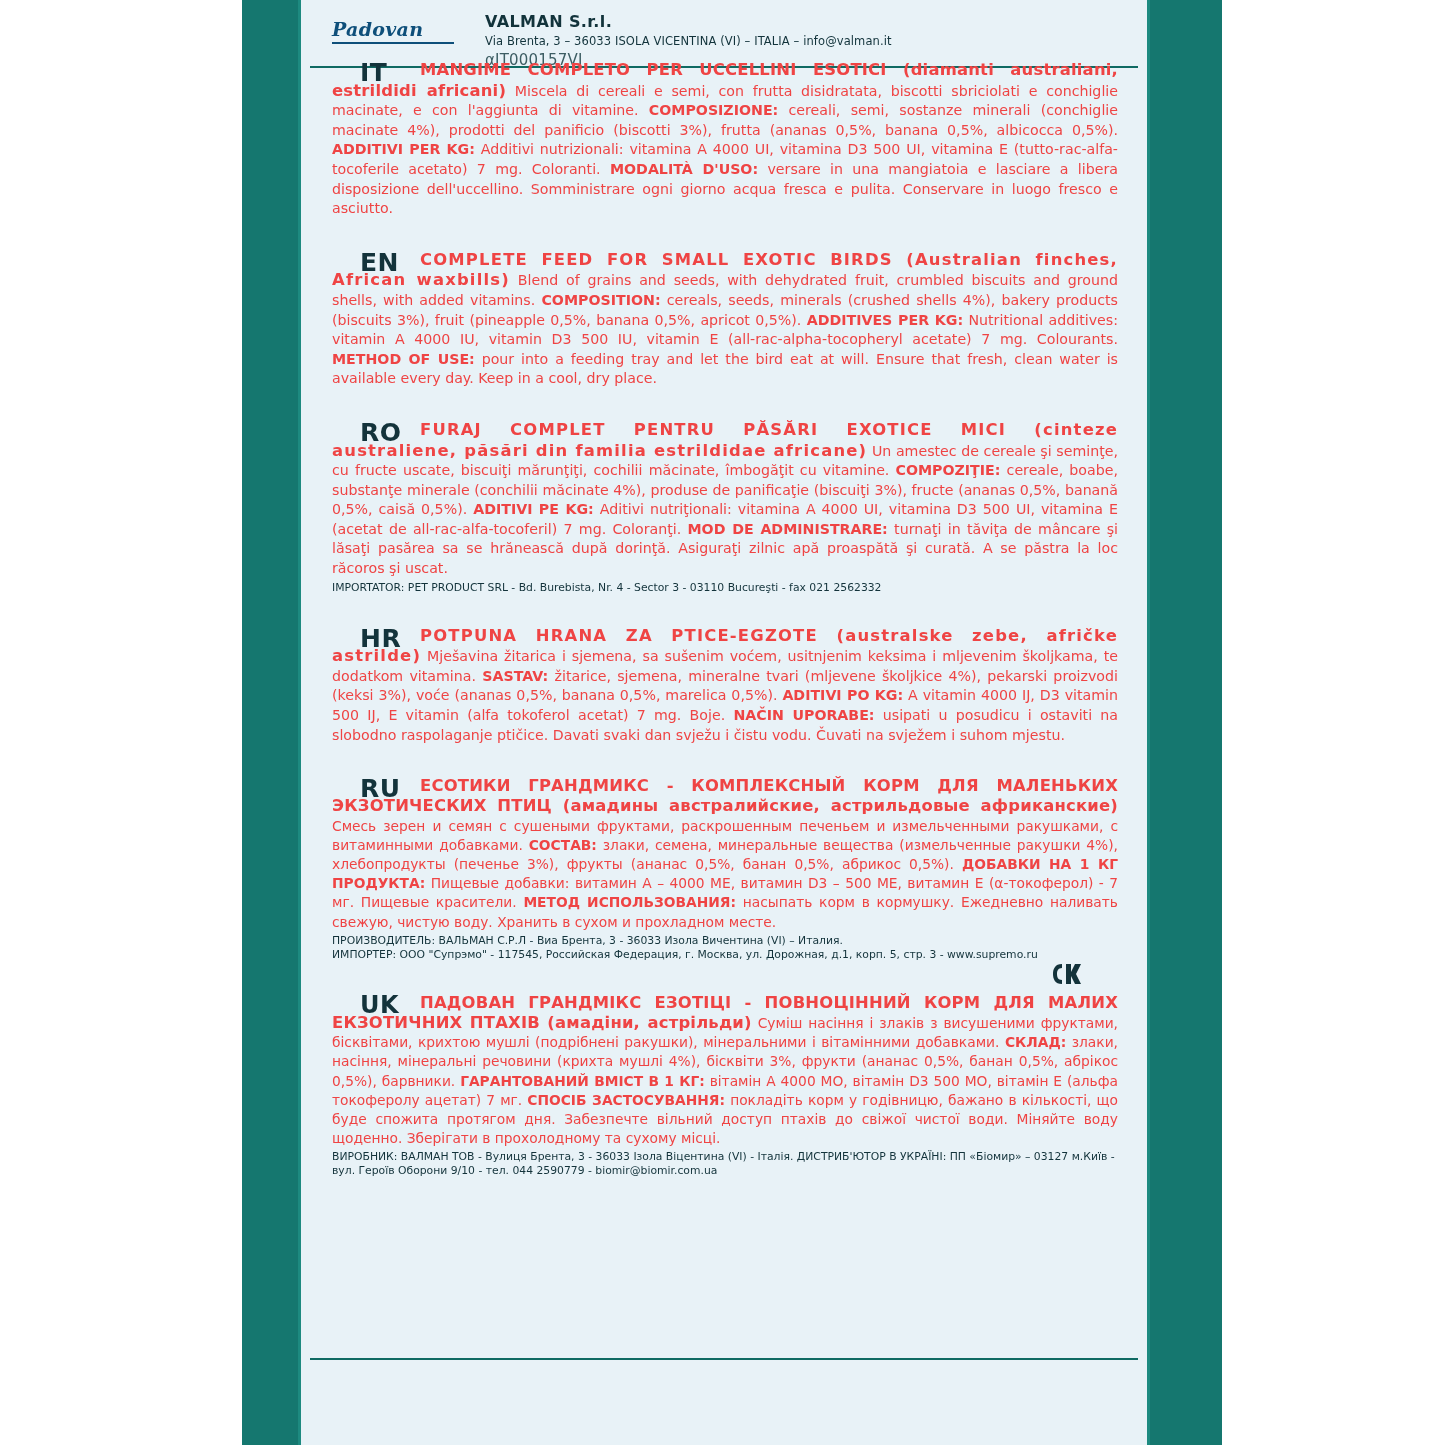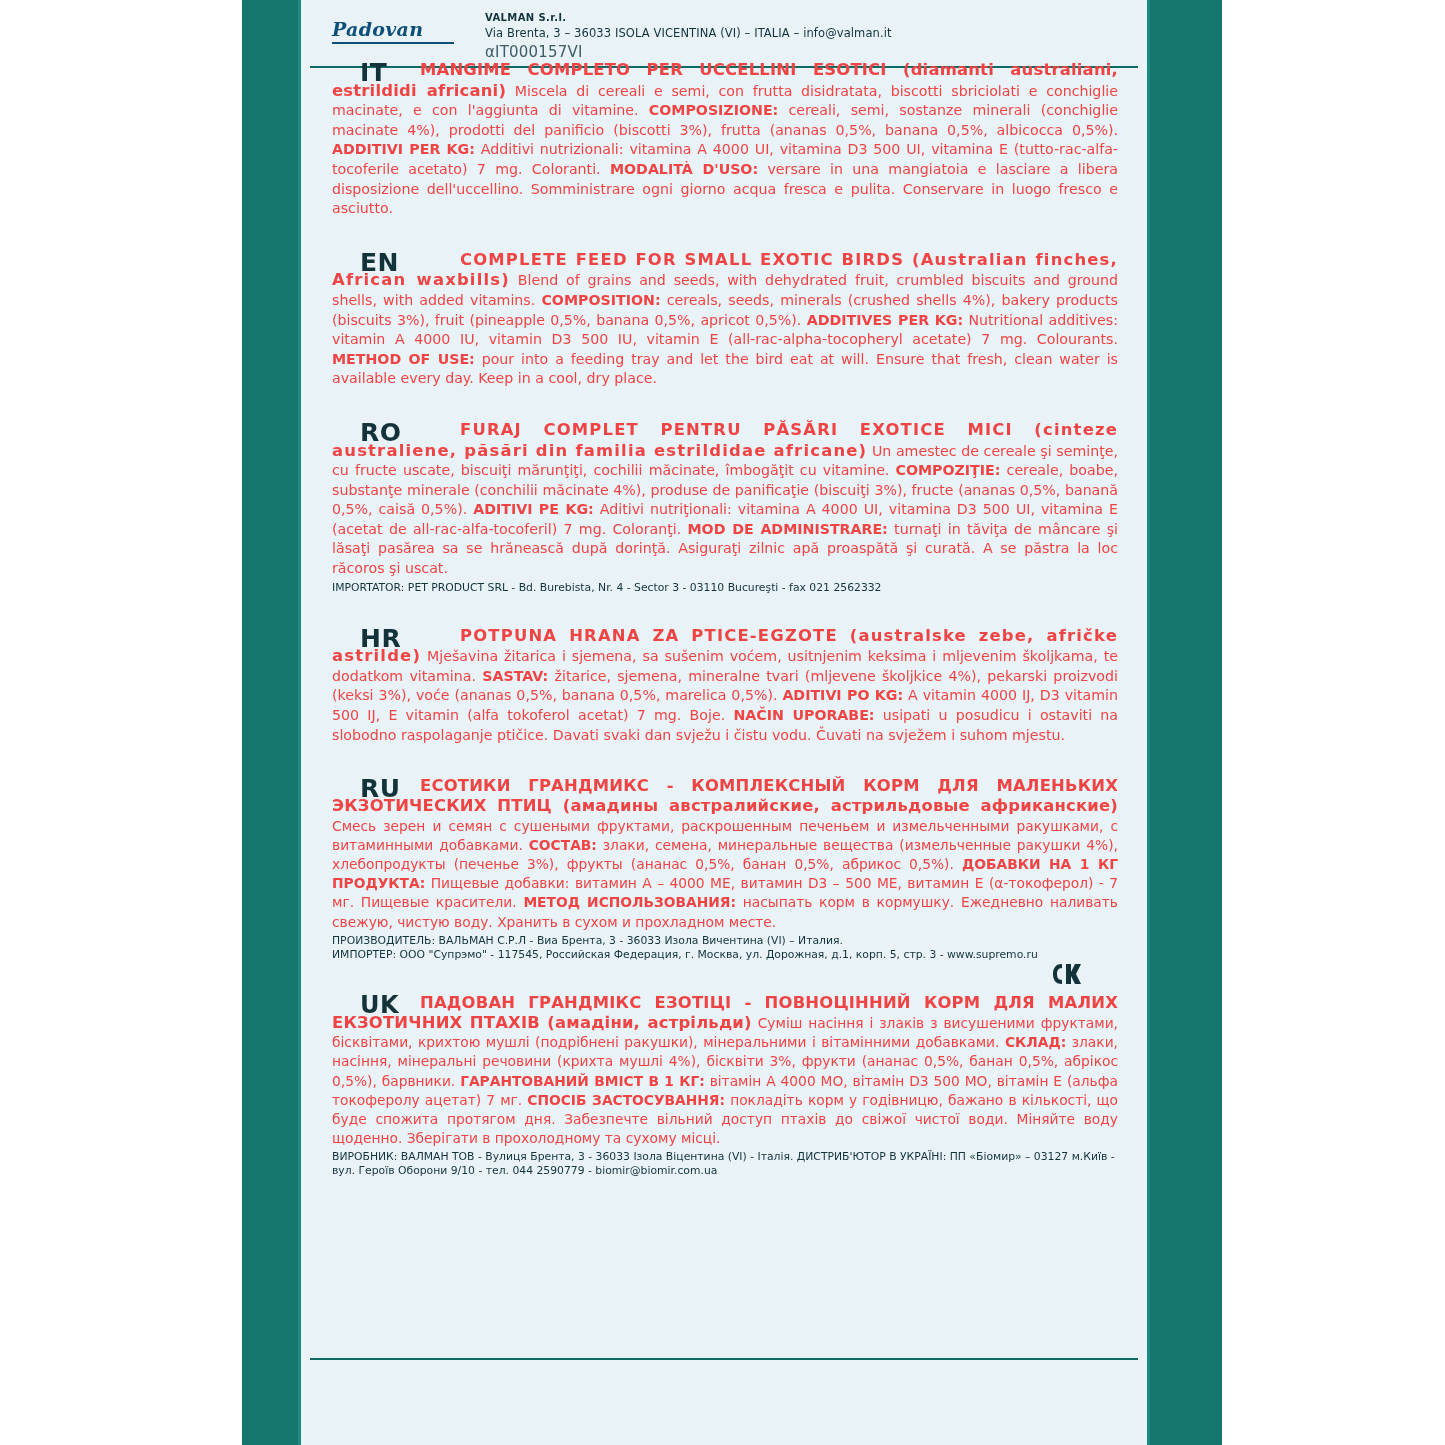--- a/index.html
+++ b/index.html
@@ -93,21 +93,21 @@
     background: #0e4f7a;
   }
   .mfr {
     position: absolute;
     left: 175px;
     top: 4px;
     width: 640px;
     color: #12333b;
   }
   .mfr .l1 {
-    font-size: 10px;
+    font-size: 16px;
     font-weight: bold;
     letter-spacing: 0.4px;
   }
   .mfr .l2 {
     font-size: 11.5px;
     letter-spacing: 0.1px;
     margin-top: 3px;
   }
   .mfr .l3 {
     font-size: 15px;
@@ -148,21 +148,21 @@
     margin-left: 0;
     text-indent: 88px;
   }
   .body-text.ru { font-size: 13.8px; line-height: 19.2px; }
   .body-text b { font-weight: bold; }
   .title-big {
     font-weight: bold;
     font-size: 16.4px;
     letter-spacing: 0.2px;
   }
-  .title-big.spaced { letter-spacing: 1.2px; margin-left: 40px; }
+  .title-big.spaced { letter-spacing: 1.2px; }
   .sub-note {
     font-size: 10.8px;
     line-height: 14px;
     color: #13333b;
     text-align: left;
     margin-top: 2px;
   }
   .sub-note b { font-weight: normal; }
   .divider {
     height: 1px;

